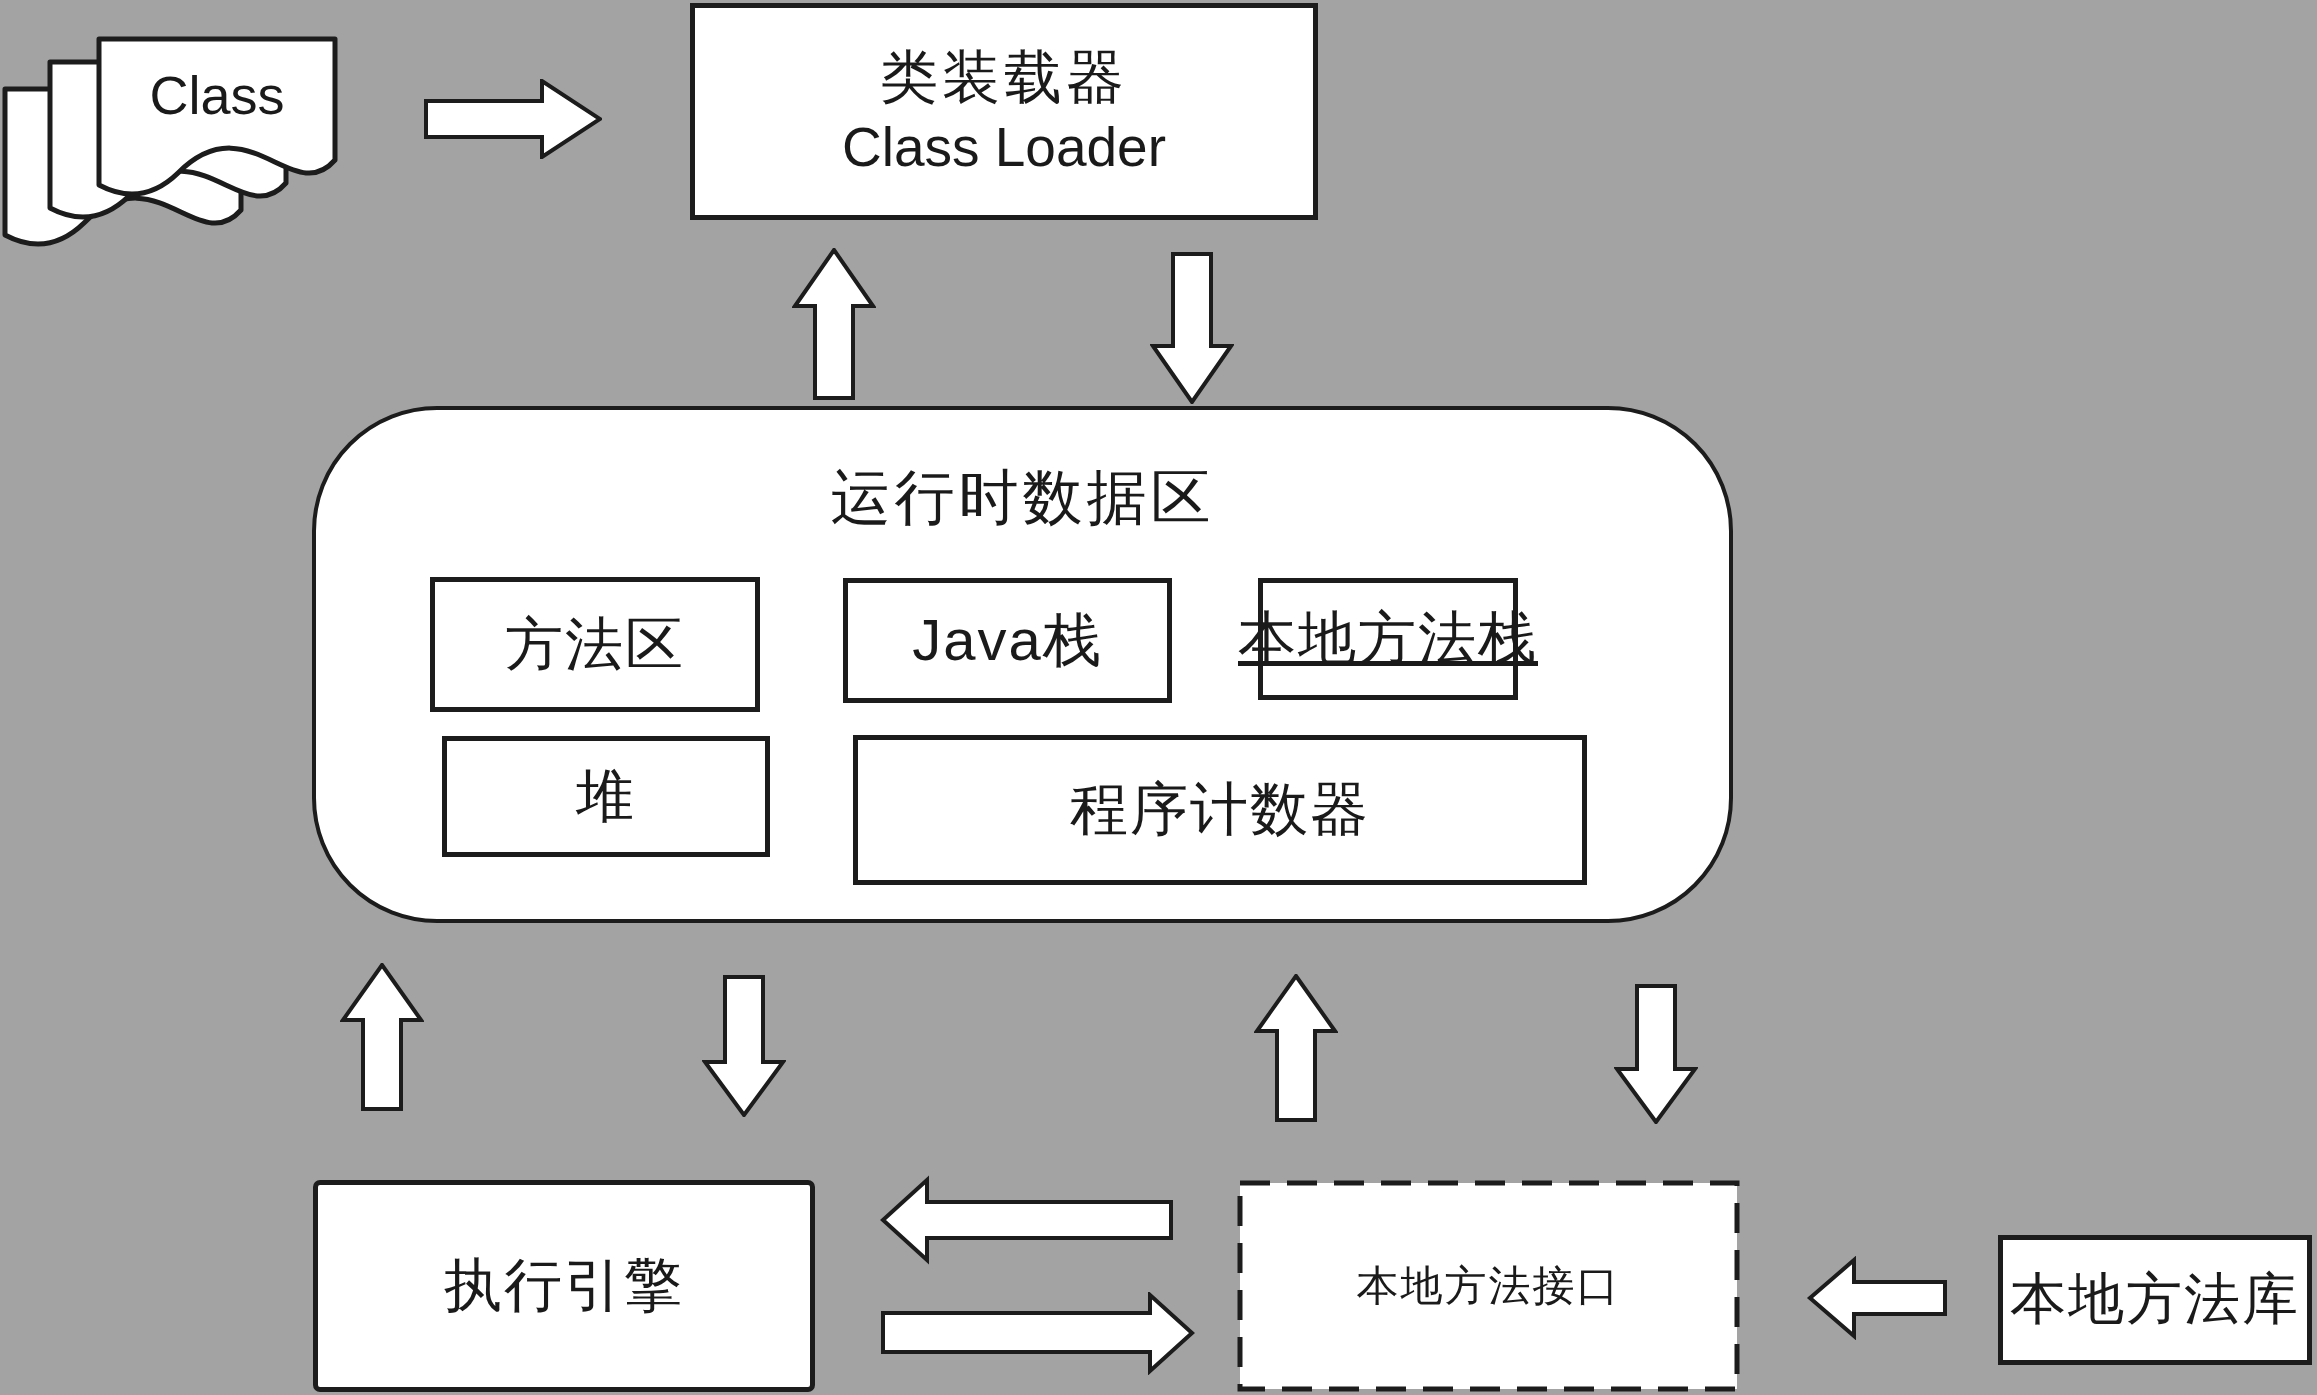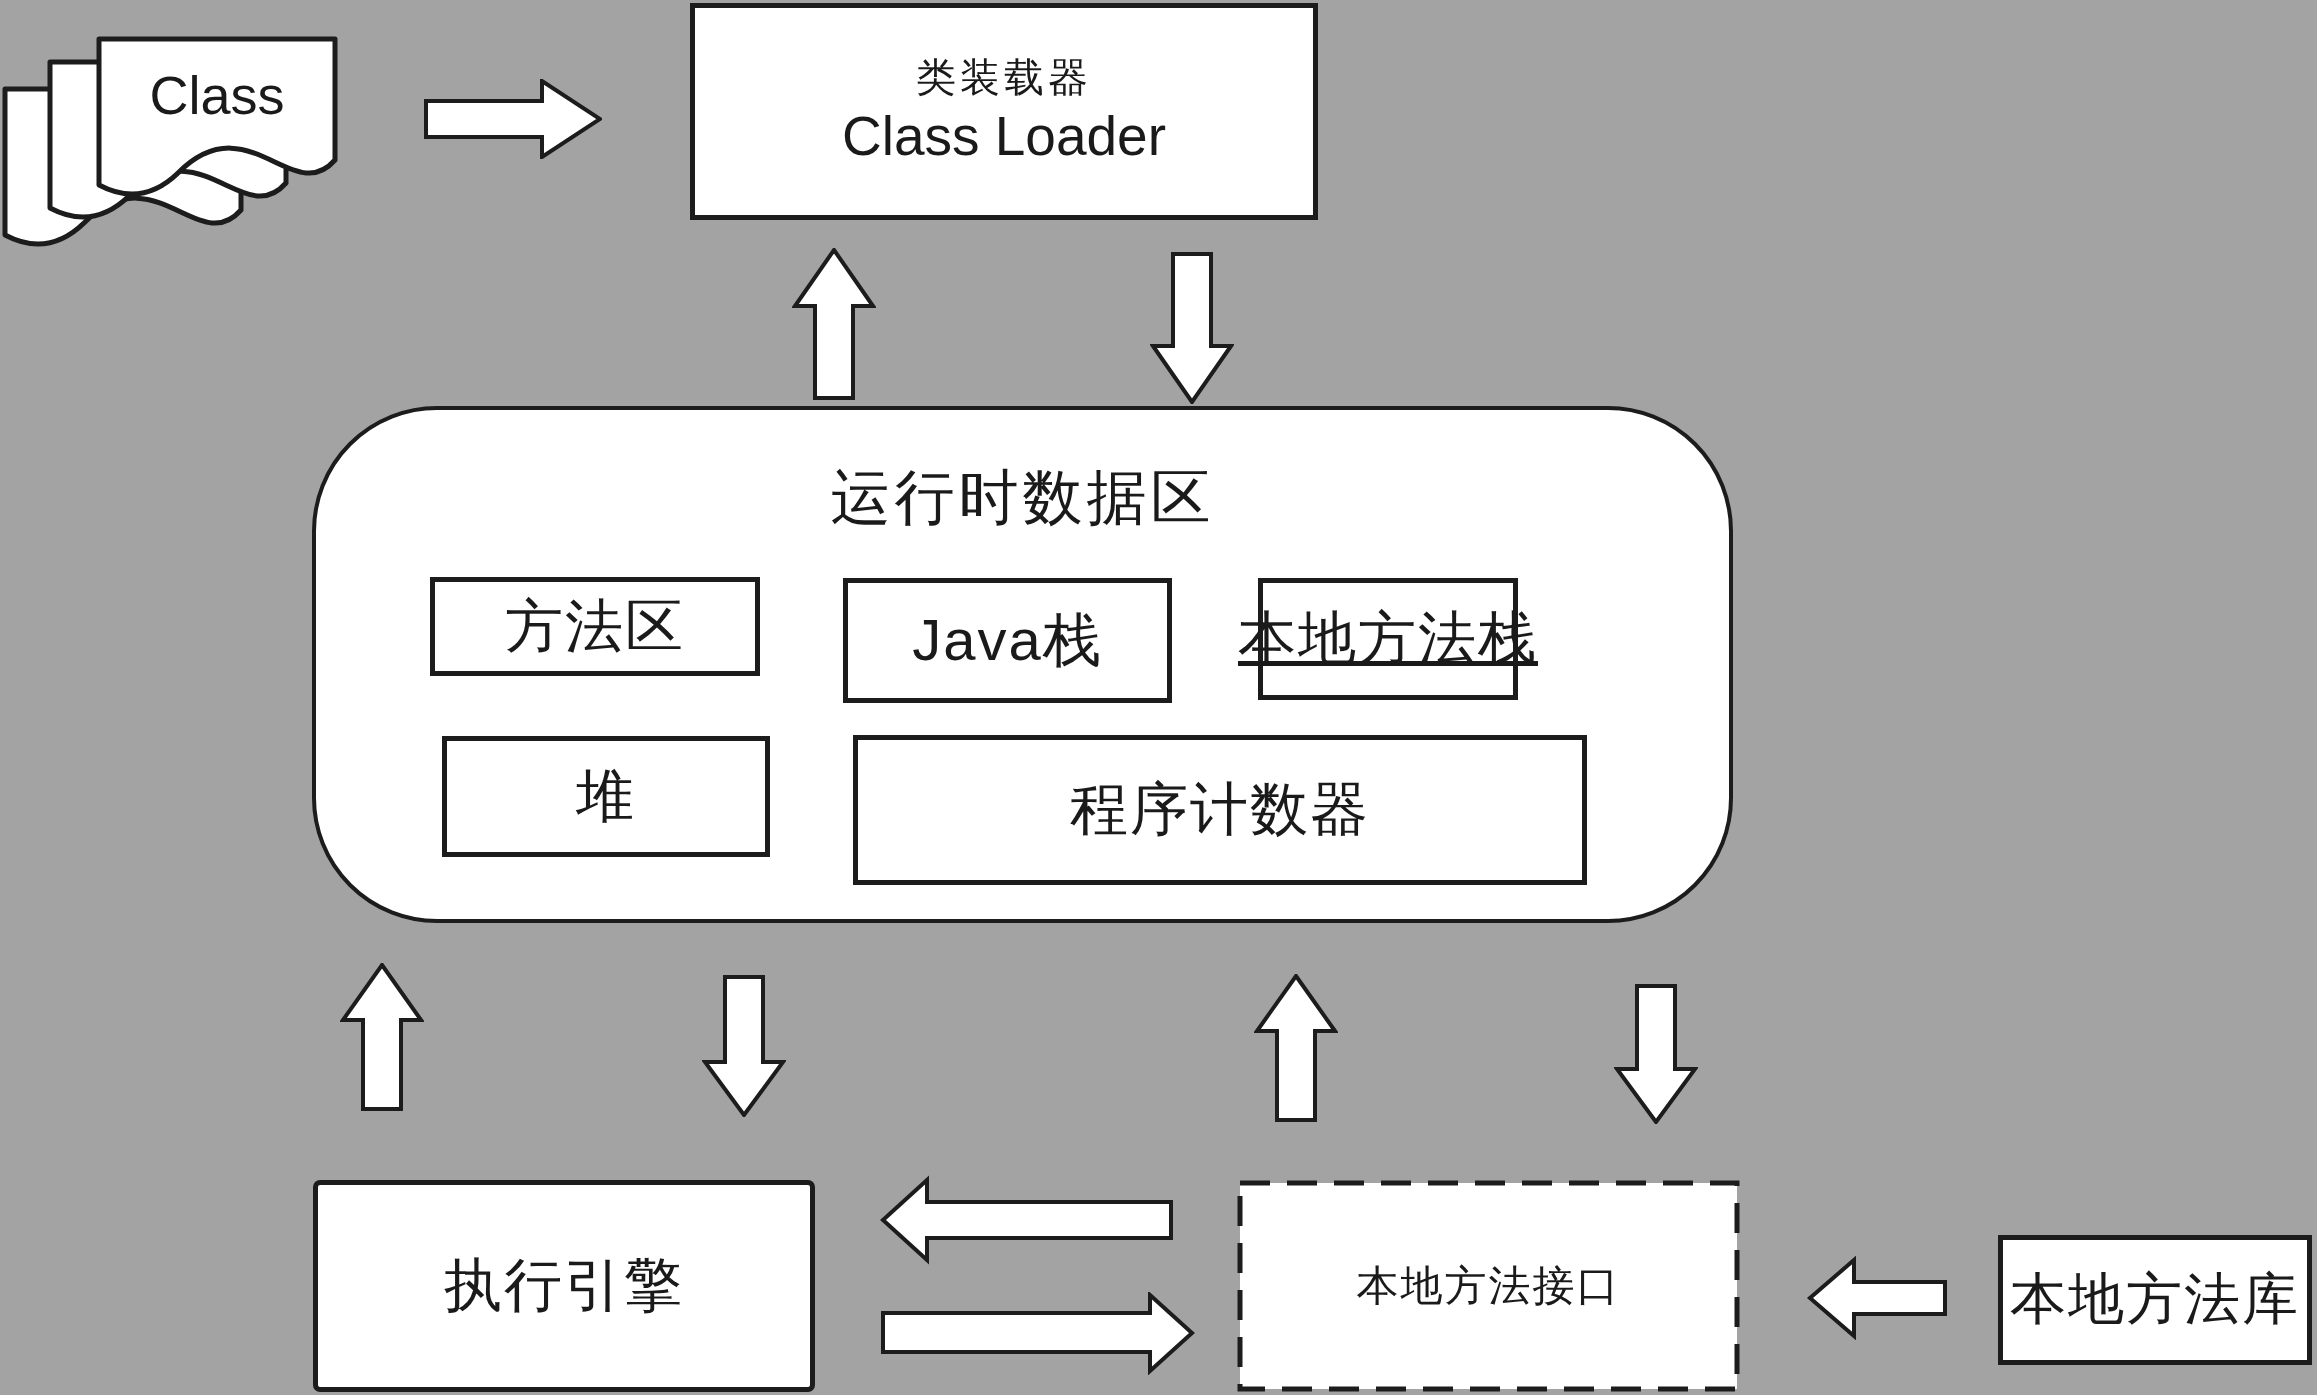--- a/index.html
+++ b/index.html
@@ -14,21 +14,21 @@
   }
   .box .lbl{font-size:58px;letter-spacing:2px;white-space:nowrap;}
   .rounded{
     position:absolute;box-sizing:border-box;border:4px solid #1c1c1c;border-radius:125px;
     background:#ffffff;
   }
   .rt-title{
     position:absolute;left:0;right:0;top:48px;text-align:center;
     font-size:60px;letter-spacing:4px;
   }
-  .loader-line1{font-size:40px;letter-spacing:4px;line-height:1.25;}
+  .loader-line1{font-size:58px;letter-spacing:4px;line-height:1.25;}
   .loader-line2{font-size:55px;line-height:1.25;text-align:right;}
   .dash-label{
     position:absolute;box-sizing:border-box;display:flex;align-items:center;justify-content:center;
     font-size:42px;letter-spacing:2px;text-align:right;
   }
   svg{display:block;}
   .arrow{fill:#ffffff;stroke:#1c1c1c;stroke-width:4;stroke-linejoin:miter;}
   .docpath{fill:#ffffff;stroke:#1c1c1c;stroke-width:5;stroke-linejoin:round;}
 </style>
 </head>
@@ -63,21 +63,21 @@
   </svg>
 
   <svg class="abs" style="left:1150px;top:252px;" width="84" height="152" viewBox="0 0 84 152">
     <polygon class="arrow" points="23,2 61,2 61,94 81,94 42,150 3,94 23,94"></polygon>
   </svg>
 
   <div class="rounded" style="left:312px;top:406px;width:1421px;height:517px;">
     <div class="rt-title">运行时数据区</div>
   </div>
 
-  <div class="box" style="left:430px;top:577px;width:330px;height:99px;">
+  <div class="box" style="left:430px;top:577px;width:330px;height:135px;">
     <span class="lbl">方法区</span>
   </div>
 
   <div class="box" style="left:843px;top:578px;width:329px;height:125px;">
     <span class="lbl">Java栈</span>
   </div>
 
   <div class="box" style="left:1258px;top:578px;width:260px;height:122px;text-decoration:underline;">
     <span class="lbl">本地方法栈</span>
   </div>

